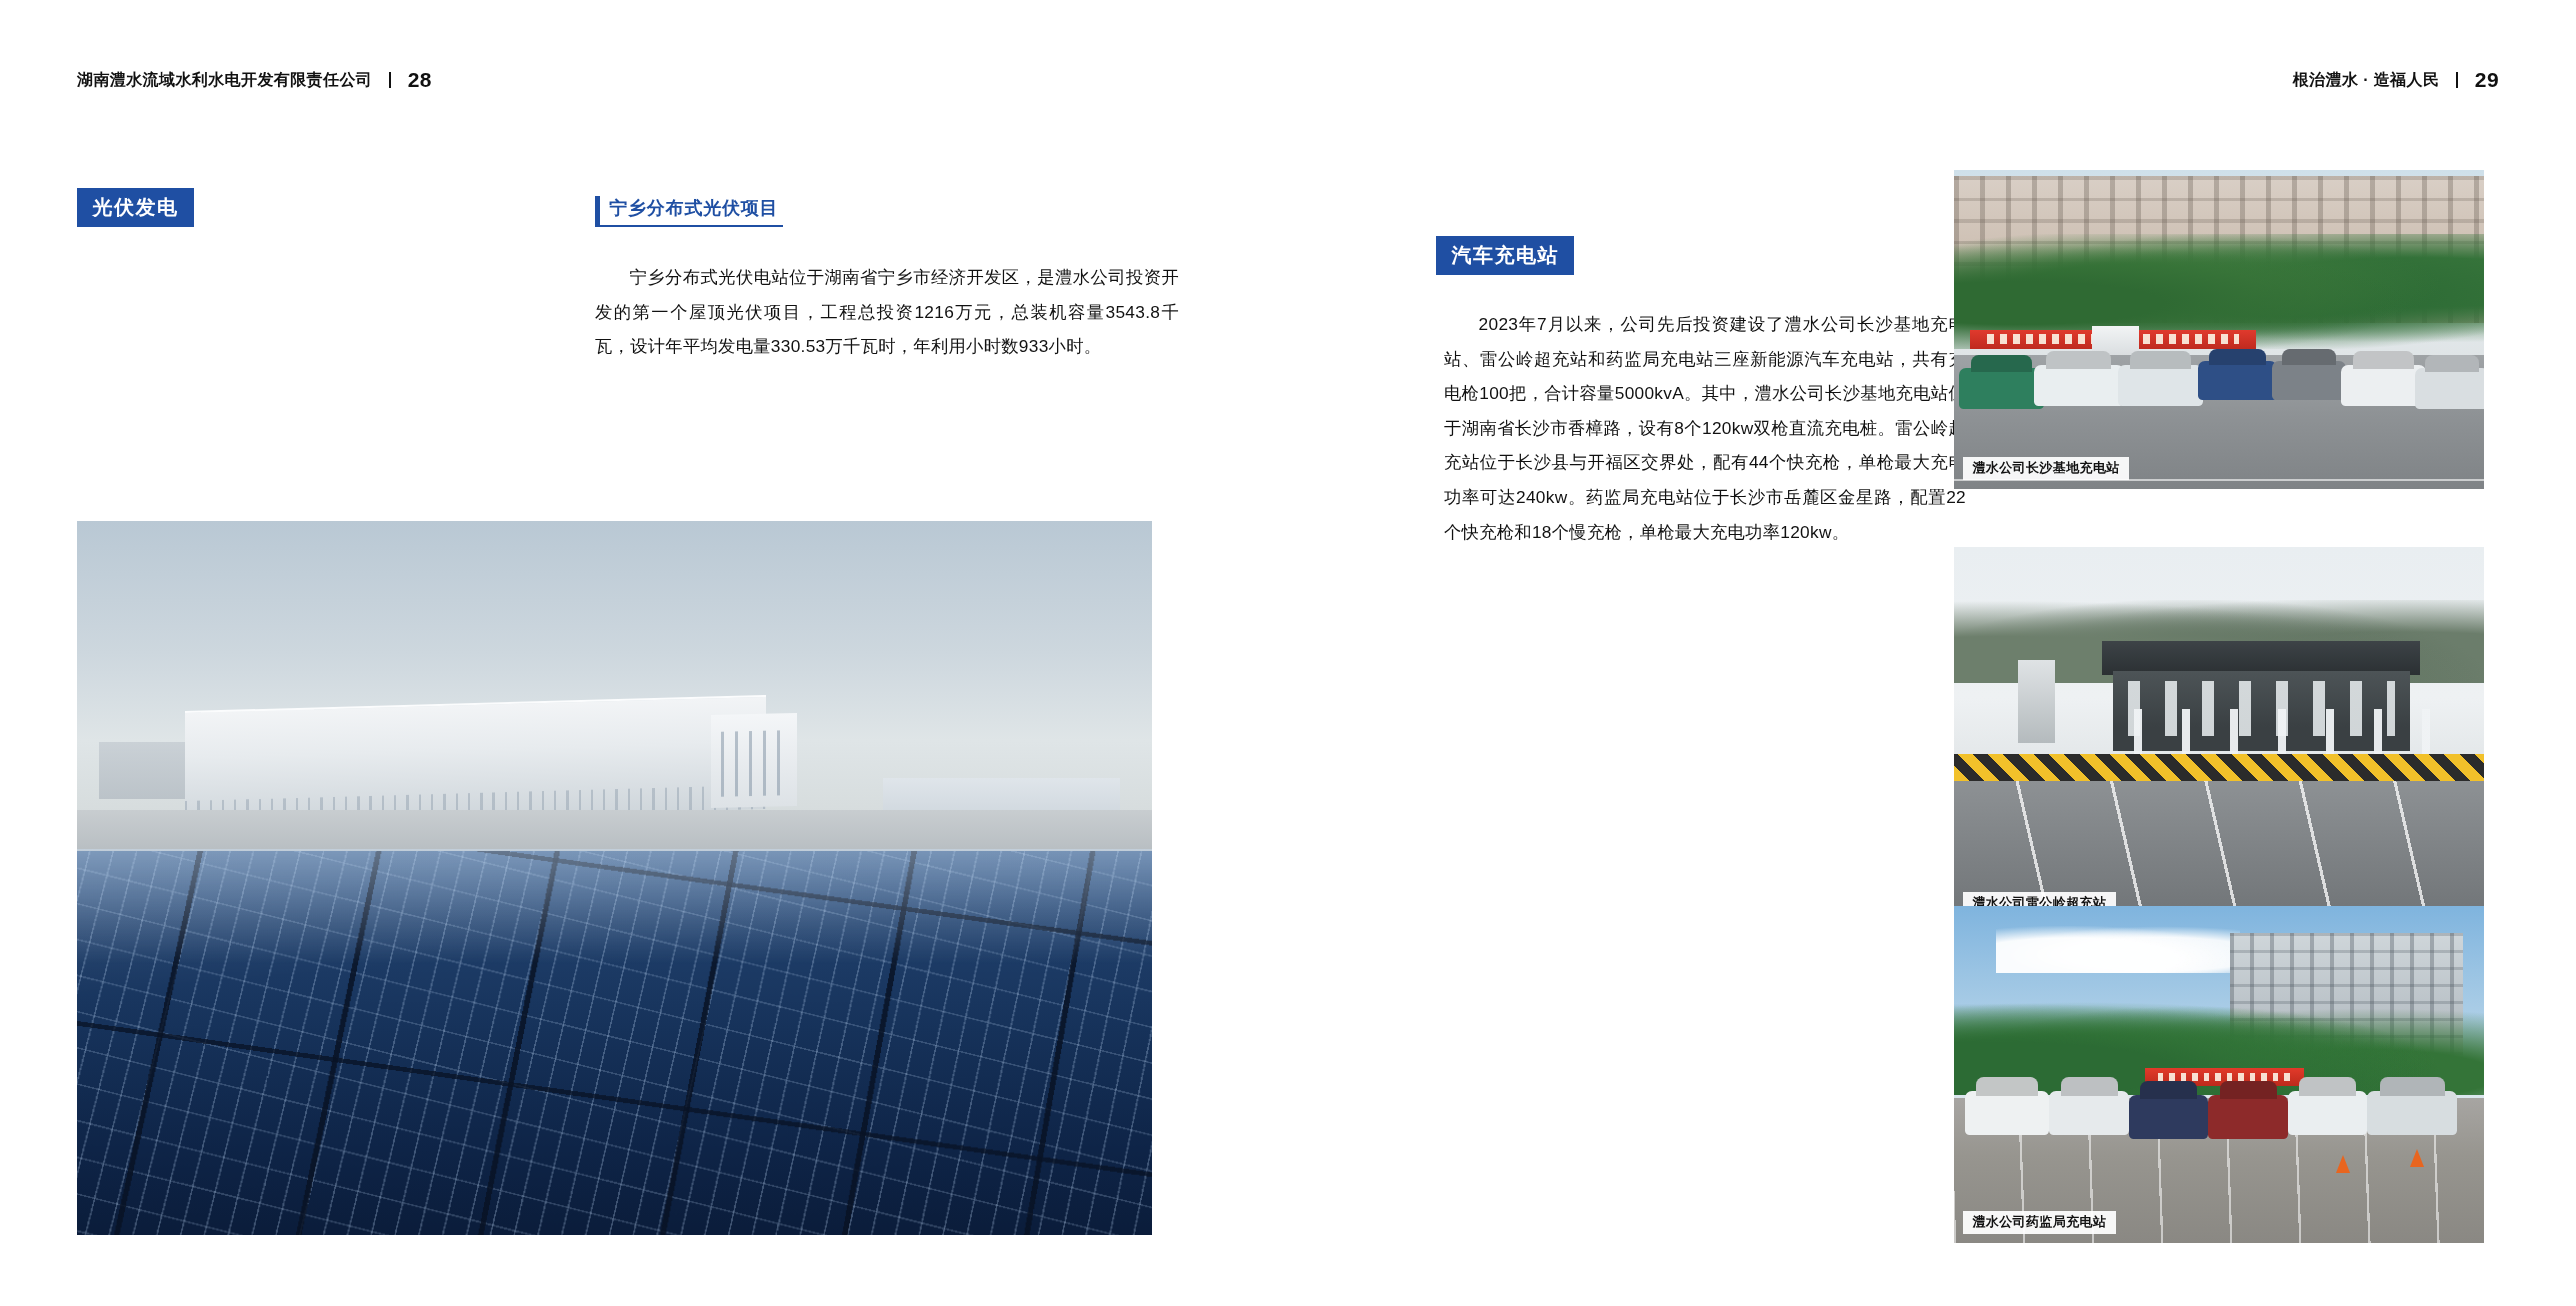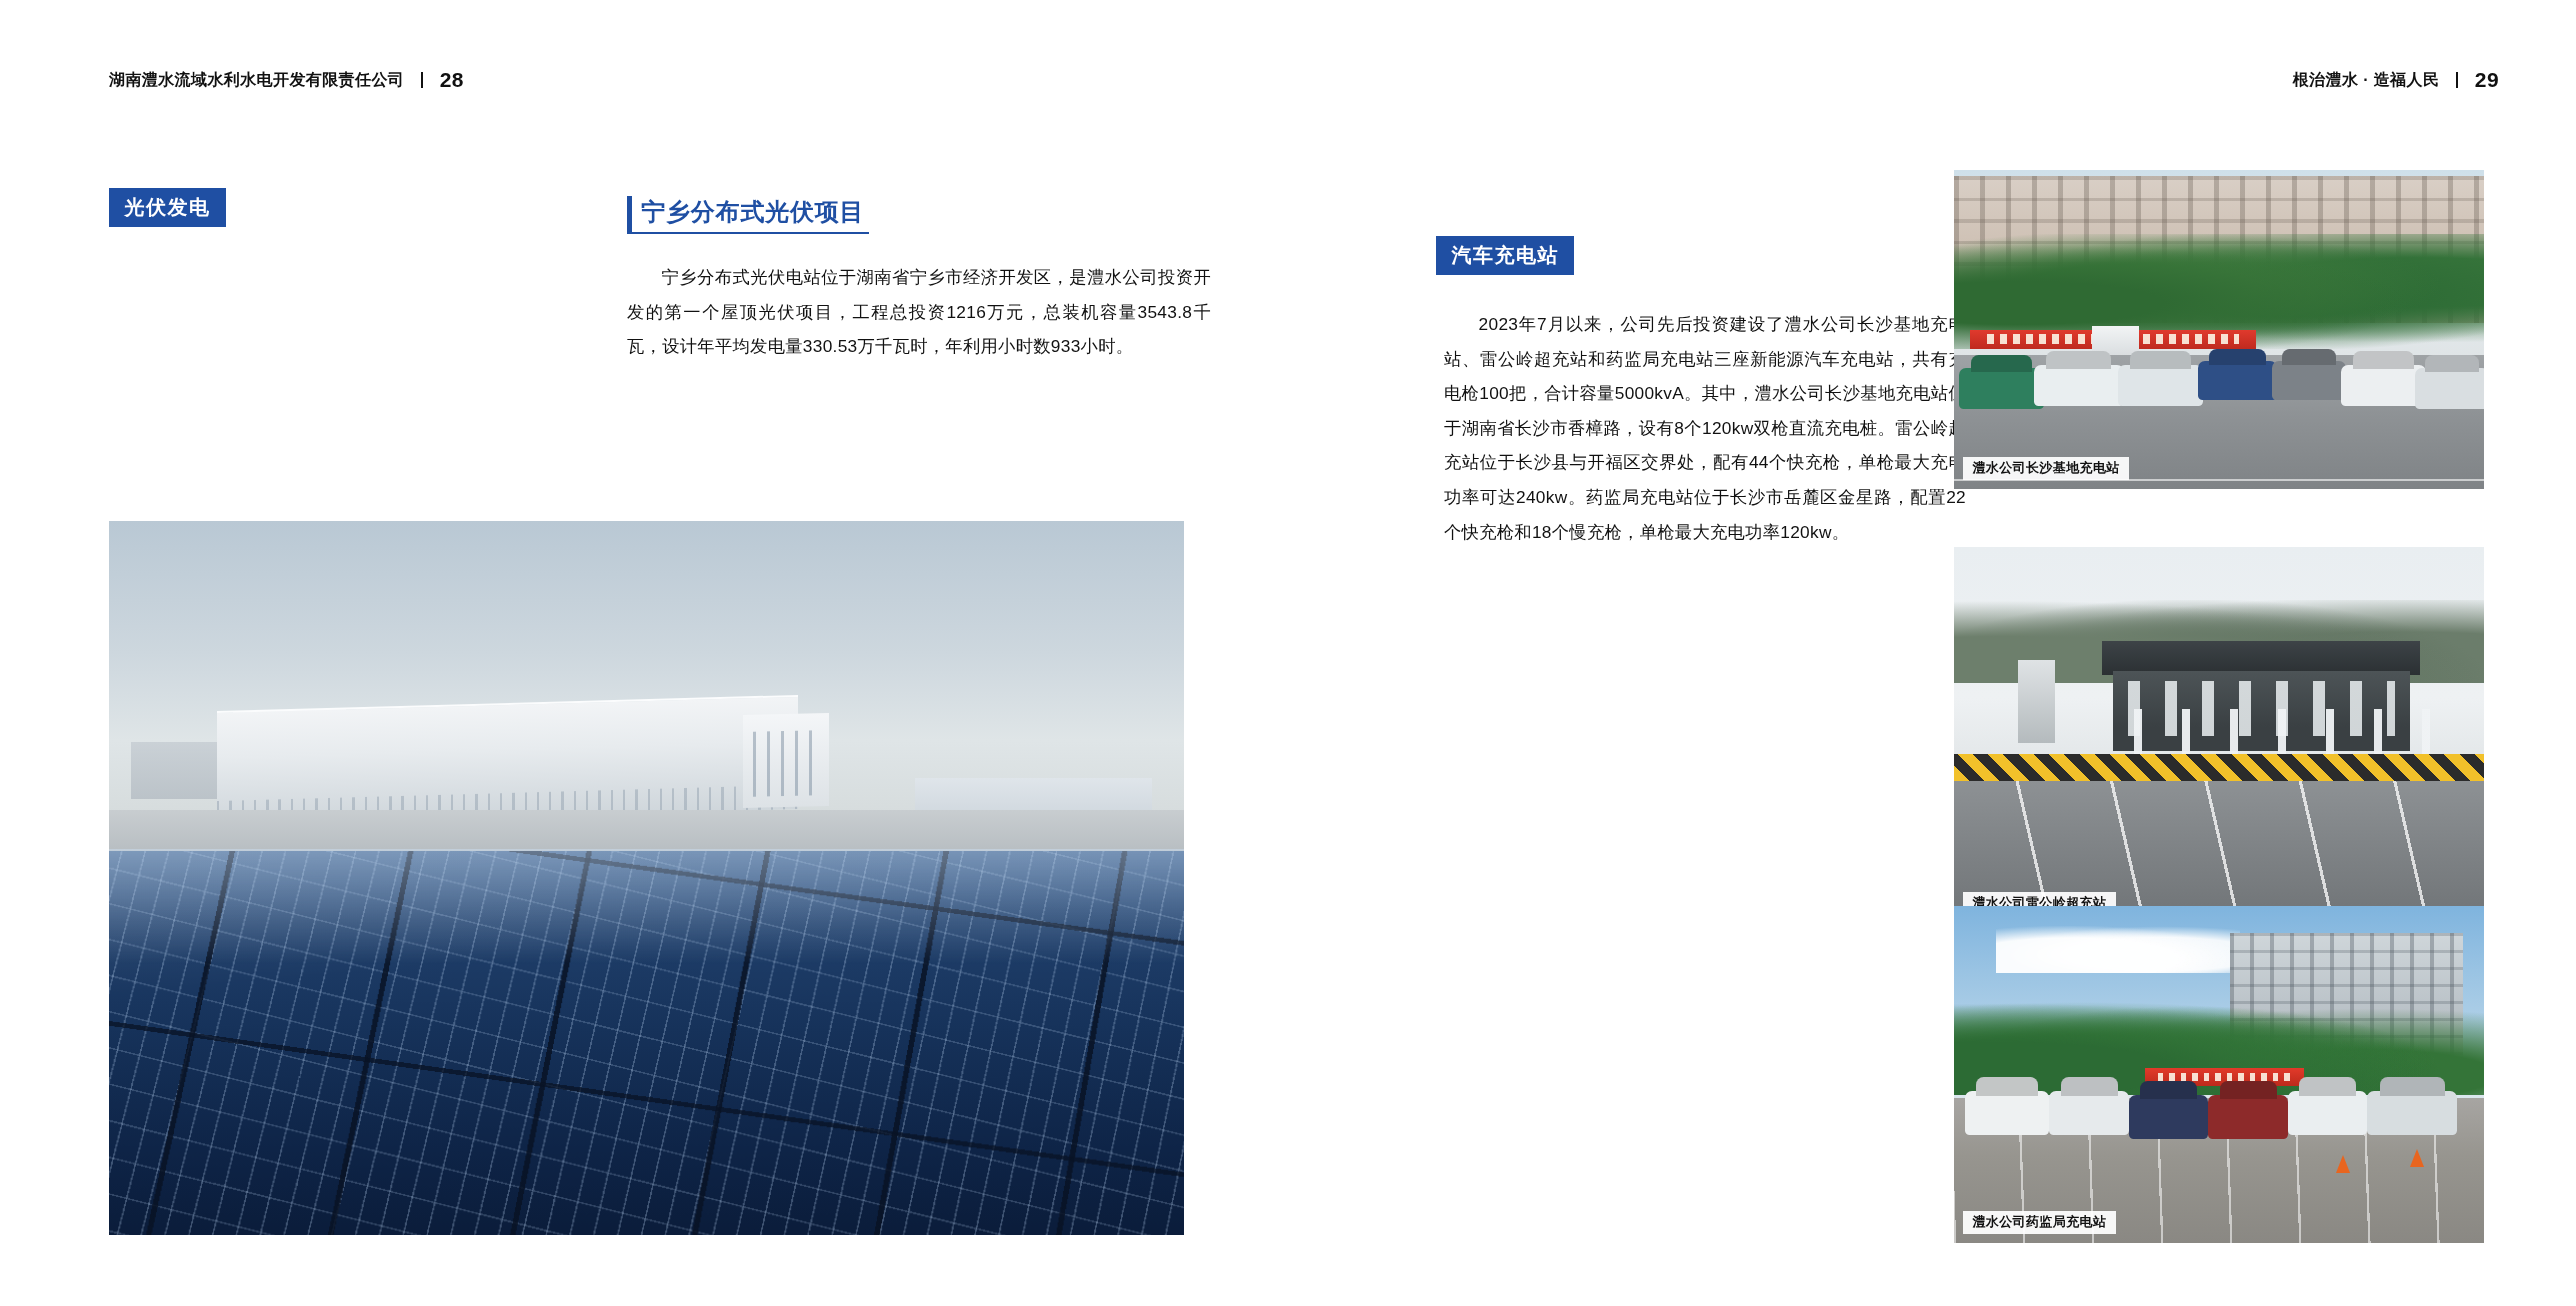--- a/index.html
+++ b/index.html
@@ -20,21 +20,20 @@
   .spread {
     position: absolute;
     inset: 0;
     display: flex;
   }
 
   .page {
     position: relative;
     width: 50%;
     height: 100%;
-    margin-left: 32px;
   }
 
   
   .runhead {
     position: absolute;
     top: 68px;
     display: flex;
     align-items: center;
     font-size: 16px;
     font-weight: bold;
@@ -67,21 +66,21 @@
     padding: 9.2px 15.4px 10px 15.4px;
     line-height: 1;
   }
   #photovoltaic-title { top: 188px; left: 77px; }
   #charging-title { top: 188px; left: 1436px; margin-top: 48px; }
 
   
   .sub-title {
     position: absolute;
     color: #1f4fa3;
-    font-size: 24px;
+    font-size: 18px;
     font-weight: bold;
     letter-spacing: 0.8px;
     border-left: 5.4px solid #1f4fa3;
     border-bottom: 2.3px solid #1f4fa3;
     padding: 3.1px 4.6px 6.1px 9.2px;
     line-height: 1.1;
   }
   #ningxiang-subtitle { top: 196px; left: 595px; }
 
   

